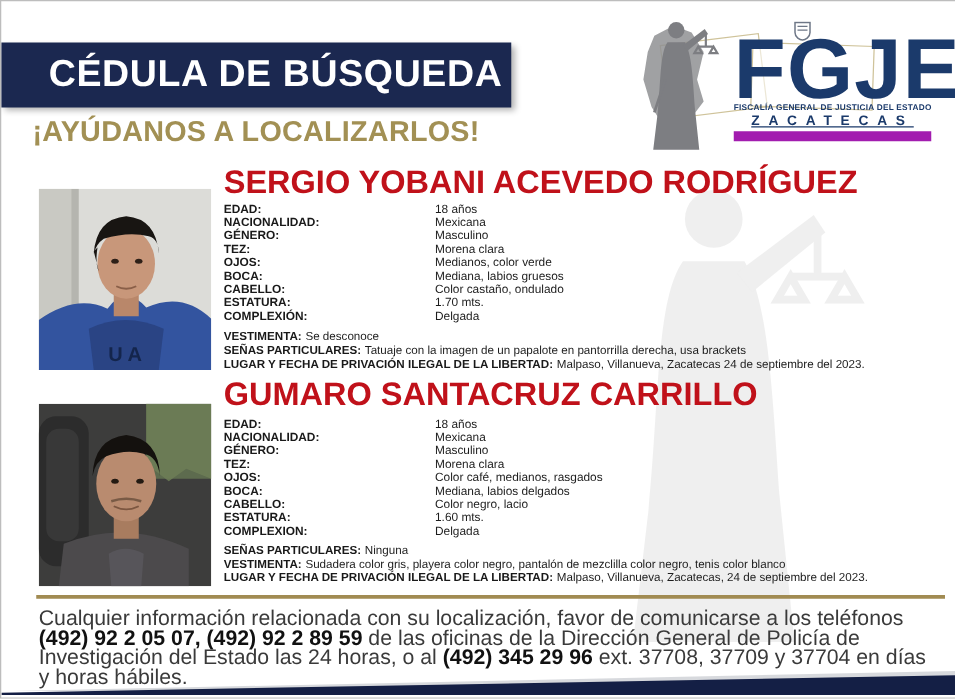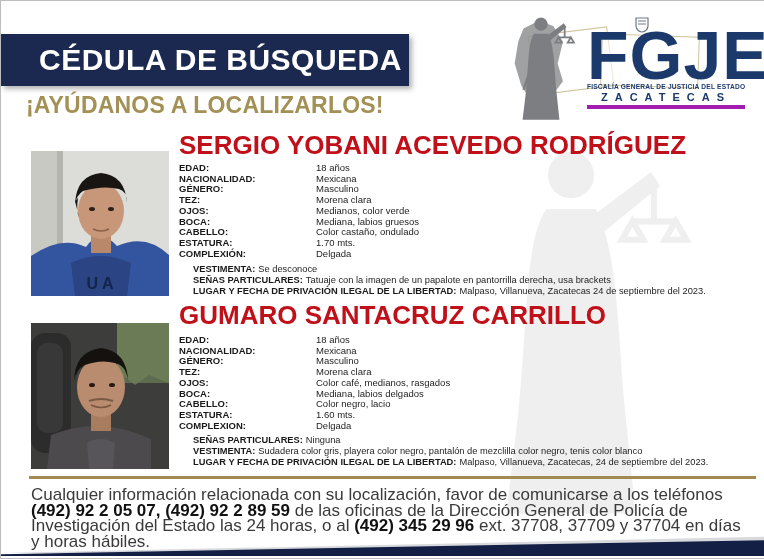--- a/index.html
+++ b/index.html
@@ -31,39 +31,39 @@
   .sheet2{left:118px;top:26px;width:96px;height:50px;transform:rotate(2deg);}
   .logo svg.statue{position:absolute;left:2px;top:2px;}
   .logo svg.crest{position:absolute;left:152px;top:8px;}
   .fgje{
     position:absolute;left:104px;top:18px;width:158px;text-align:center;
     color:#1b3a6b;
   }
   .fgje .acronym{font-size:68px;font-weight:bold;letter-spacing:1px;line-height:56px;}
   .fgje .l1{font-size:6.6px;font-weight:bold;letter-spacing:.2px;white-space:nowrap;}
   .fgje .l2{font-size:11px;font-weight:bold;letter-spacing:7px;margin-top:1px;
-            border-bottom:4px solid #a21caf;padding-bottom:2px;}
+            border-bottom:8px solid #a21caf;padding-bottom:2px;text-decoration:underline;}
   
   .watermark{position:absolute;left:400px;top:128px;opacity:.09;pointer-events:none;}
   
   .pname{position:absolute;color:#c0111a;font-size:26px;font-weight:bold;white-space:nowrap;}
   .pname.p1{left:178px;top:129px;}
   .pname.p2{left:178px;top:299px;}
   .photo{position:absolute;left:30px;width:138px;border:0;}
   .photo.ph1{top:150px;height:145px;}
   .photo.ph2{top:322px;height:146px;}
   .details{position:absolute;left:178px;width:578px;font-size:9.5px;line-height:10.7px;color:#1d1d1d;}
   .details.d1{top:162px;}
   .details.d2{top:334px;}
-  .drow{display:grid;grid-template-columns:137px 1fr;}
+  .drow{display:grid;grid-template-columns:137px 1fr;gap:32px;}
   .drow b{font-weight:bold;color:#191919;}
   .extra{position:absolute;left:178px;width:578px;font-size:9.3px;line-height:11.2px;color:#1d1d1d;}
   .extra.e1{top:263px;}
   .extra.e2{top:434px;}
-  .xrow b{font-weight:bold;margin-right:3px;color:#191919;margin-left:14px;}
+  .xrow b{font-weight:bold;margin-right:3px;color:#191919;}
   
   .divider{position:absolute;left:28px;top:475px;width:727px;height:3px;background:#a18b52;}
   .footer{
     position:absolute;left:30px;top:486px;width:722px;
     font-size:17px;line-height:15.6px;color:#3a3a3a;
   }
   .footer .seg-bold{font-weight:bold;color:#111;}
   
   .bottom-art{position:absolute;left:0;right:0;bottom:0;height:30px;}
   .gray-wedge{

